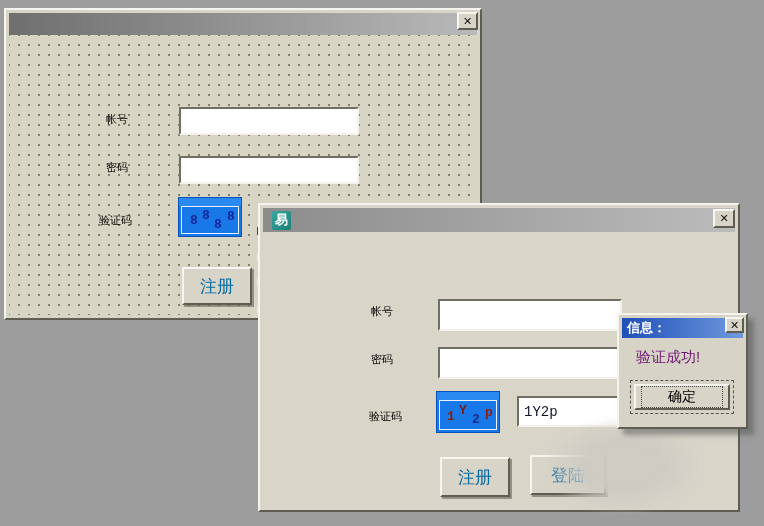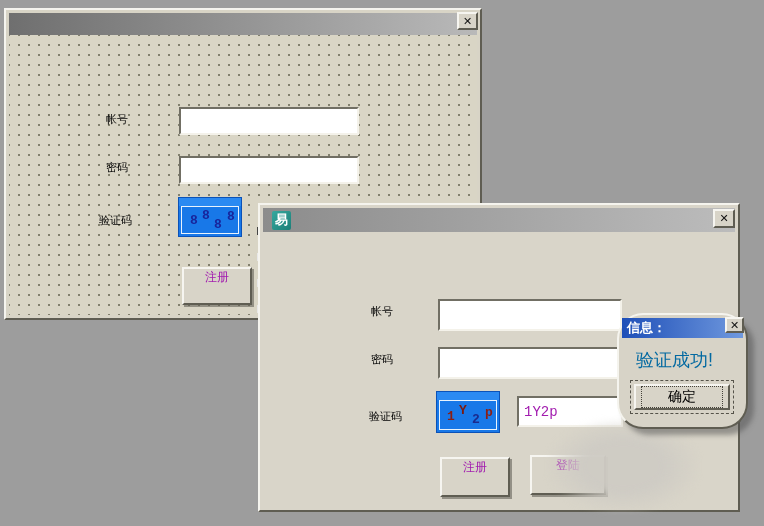--- a/index.html
+++ b/index.html
@@ -9,24 +9,24 @@
 
   
   .win { position:absolute; background:#d8d4c6; border:2px solid; border-color:#f5f4ee #5f5d52 #5f5d52 #f5f4ee; }
   .titlebar { position:absolute; left:3px; top:3px; right:3px; height:22px;
               background:linear-gradient(to right,#6f6f6f,#b9b9b9); display:flex; align-items:center; }
   .close-btn { position:absolute; top:2px; right:2px; width:21px; height:18px;
                background:#d8d4c8; border:2px solid; border-color:#f6f5f0 #5f5d52 #5f5d52 #f6f5f0;
                font:bold 11px "DejaVu Sans",sans-serif; color:#111; display:flex; align-items:center; justify-content:center;
                cursor:default; }
   .btn { position:absolute; background:#d8d4c8; border:2px solid; border-color:#f6f5f0 #5f5d52 #5f5d52 #f6f5f0;
-         display:flex; justify-content:center; font-size:12px; color:#a21caf;
+         display:flex; align-items:center; justify-content:center; font-size:17px; color:#0369a1;
          box-shadow:2px 2px 0 rgba(90,88,78,.55); cursor:default; }
   .tinput { position:absolute; background:#fff; border:2px solid; border-color:#716f64 #f4f2ea #f4f2ea #716f64;
-            font:14px "Liberation Mono","DejaVu Sans Mono",monospace; padding:0 5px; color:#a21caf; outline:none; }
+            font:14px "Liberation Mono","DejaVu Sans Mono",monospace; padding:0 5px; color:#0f172a; outline:none; }
   .lbl { position:absolute; font-size:11px; color:#000; white-space:nowrap; }
 
   
   #back-win { left:4px; top:8px; width:478px; height:312px; z-index:1; }
   #back-grid { position:absolute; left:3px; top:25px; right:3px; bottom:3px; background-color:#d9d5c5;
                background-image:radial-gradient(circle,#82806e 1.1px,transparent 1.3px);
                background-size:10px 10px; background-position:5px 5px; }
 
   
   .captcha { position:absolute; background:#1878e8; border:1px solid #0b52b8; }
@@ -55,25 +55,25 @@
               font:bold 13px "DejaVu Sans",sans-serif; display:flex; align-items:center; justify-content:center; }
   #front-win .close-btn { top:4px; right:3px; width:22px; height:19px; }
 
   
   #blur-blob { position:absolute; left:548px; top:420px; width:150px; height:92px; z-index:4;
                background:radial-gradient(ellipse at 50% 50%, rgba(206,203,196,.96) 38%, rgba(206,203,196,0) 74%);
                filter:blur(3px); pointer-events:none; }
 
   
   #dialog { left:617px; top:313px; width:131px; height:116px; z-index:5; background:#d7d3c7;
-            box-shadow:6px 6px 5px rgba(80,80,80,.5);border-radius:26px; }
+            box-shadow:6px 6px 5px rgba(80,80,80,.5); }
   #dialog .titlebar { height:20px; background:linear-gradient(to right,#1e4fb8,#7099de); padding-left:5px; }
   #dialog-title { color:#fff; font-weight:bold; font-size:13px; }
   #dialog .close-btn { top:2px; right:2px; width:19px; height:16px; }
-  #dialog-msg { position:absolute; left:17px; top:33px; font-size:18px; color:#0369a1; }
+  #dialog-msg { position:absolute; left:17px; top:33px; font-size:15px; color:#701a75; }
   #ok-marquee { position:absolute; left:11px; top:65px; width:104px; height:34px; border:1px dashed #55534a; }
   #ok-btn { position:absolute; left:15px; top:69px; width:96px; height:26px; background:#d8d4c8;
             border:2px solid; border-color:#f6f5f0 #5f5d52 #5f5d52 #f6f5f0;
             display:flex; align-items:center; justify-content:center; cursor:default; }
   #ok-inner { border:1px dotted #44423a; padding:1px 26px; font-size:14px; color:#000; white-space:nowrap; }
 
   
   #watermark { position:absolute; left:514px; top:492px; z-index:6;
                font:17px "Liberation Mono","DejaVu Sans Mono",monospace;
                letter-spacing:1px; white-space:nowrap; pointer-events:none; }

